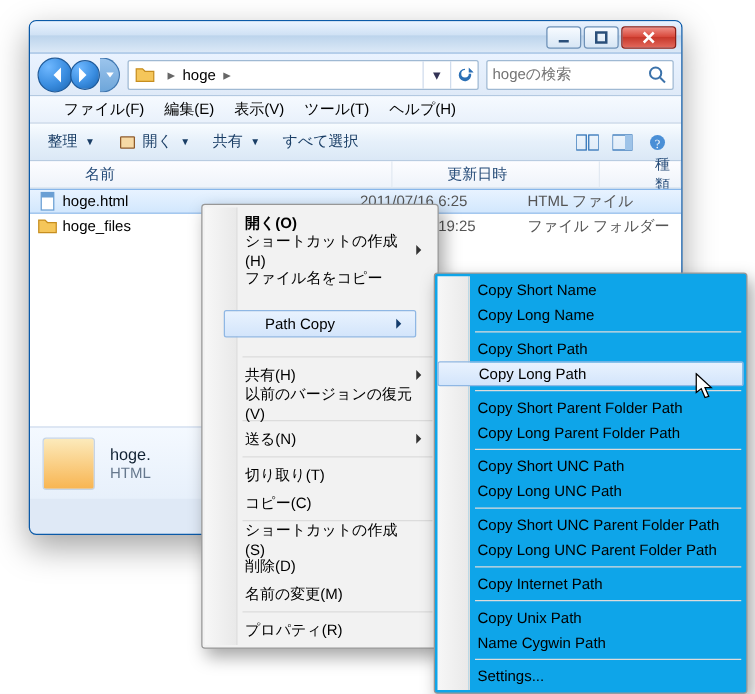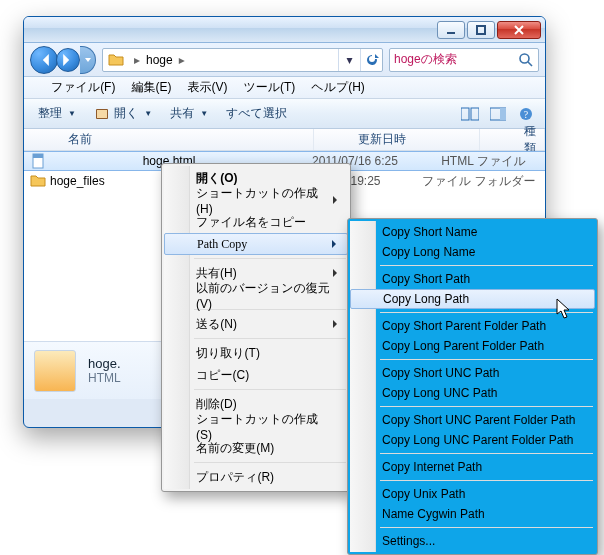--- a/index.html
+++ b/index.html
@@ -62,21 +62,21 @@
   .addr .sep { width: 16px; text-align: center; color: #666; }
   .addr .crumb { padding: 0 1px; }
   .addr .spacer { flex: 1; }
   .addr .drop, .addr .refresh {
     width: 22px; height: 22px; display: flex; align-items: center; justify-content: center;
     border-left: 1px solid #cfdced; color: #335;
   }
 
   .search {
     width: 150px; height: 24px; display: flex; align-items: center;
-    background: #fff; border: 1px solid #9fb9d3; border-radius: 2px; padding: 0 4px; color: #be185d;
+    background: #fff; border: 1px solid #9fb9d3; border-radius: 2px; padding: 0 4px; color: #737373;
   }
   .search .mag { width: 16px; height: 16px; margin-left: auto; }
 
   
   .menubar {
     height: 22px; display: flex; align-items: center; gap: 2px; padding: 0 20px;
     background: linear-gradient(#f6faff,#e9f1fb);
     border-bottom: 1px solid #c8d6e6;
   }
   .menubar span { padding: 2px 7px; border-radius: 2px; }
@@ -104,21 +104,21 @@
   .col { display: flex; align-items: center; padding: 0 8px; border-right: 1px solid #e2e9f2; color: #254b78; margin-left: 36px; }
   .col.name { width: 262px; }
   .col.date { width: 134px; }
   .col.kind { flex: 1; }
 
   
   .files { background: #fff; height: 190px; position: relative; }
   .row {
     height: 20px; display: flex; align-items: center; padding-left: 6px;
   }
-  .row.selected { background: linear-gradient(#e8f3ff,#d2e7fd); border: 1px solid #87b6ea; border-left: none; border-right: none; text-align: center; }
+  .row.selected { background: linear-gradient(#e8f3ff,#d2e7fd); border: 1px solid #87b6ea; border-left: none; border-right: none; }
   .row .icon { width: 16px; height: 16px; margin-right: 4px; }
   .row .cname { width: 238px; }
   .row .cdate { width: 134px; color: #555; }
   .row .ckind { flex: 1; color: #555; }
 
   
   .details {
     height: 58px; border-top: 1px solid #cfdced;
     background: linear-gradient(#f4f9ff,#e7f0fb);
     display: flex; align-items: center; padding: 6px 10px; gap: 12px;
@@ -143,21 +143,21 @@
   .mi {
     position: relative; height: 22px; display: flex; align-items: center;
     padding-left: 32px; padding-right: 18px; border-radius: 2px;
   }
   .mi.hasarrow::after {
     content: ""; position: absolute; right: 7px; top: 50%; transform: translateY(-50%);
     border: 4px solid transparent; border-left-color: #333;
   }
   .mi.highlight {
     background: linear-gradient(#e9f2fe,#d3e5fb); border: 1px solid #8fb7e4;
-    margin: 0; height: 22px; font-family: Liberation Serif, serif;
+    margin: 15px; height: 22px;
   }
   .mi.highlight::after { border-left-color: #123b6b; }
   .mi .b { font-weight: bold; }
   .msep { height: 1px; background: #dcdcdc; margin: 3px 2px 3px 30px; }
 
   
   .submenu {
     position: absolute; left: 347px; top: 218px; width: 251px;
     background: #0ea5e9; border: 1px solid #979797; border-radius: 3px;
     box-shadow: 4px 6px 14px rgba(0,0,0,.35); padding: 3px 2px;
@@ -333,22 +333,22 @@
     <div class="mi hasarrow highlight">Path Copy</div>
     <div class="msep"></div>
     <div class="mi hasarrow">共有(H)</div>
     <div class="mi">以前のバージョンの復元(V)</div>
     <div class="msep"></div>
     <div class="mi hasarrow">送る(N)</div>
     <div class="msep"></div>
     <div class="mi">切り取り(T)</div>
     <div class="mi">コピー(C)</div>
     <div class="msep"></div>
+    <div class="mi">ショートカットの作成(S)</div>
     <div class="mi">削除(D)</div>
-    <div class="mi">ショートカットの作成(S)</div>
     <div class="mi">名前の変更(M)</div>
     <div class="msep"></div>
     <div class="mi">プロパティ(R)</div>
   </div>
 
 <div class="submenu" id="submenu">
   <div class="gutter"></div>
 <div class="si">Copy Short Name</div>
     <div class="si">Copy Long Name</div>
     <div class="ssep"></div>

